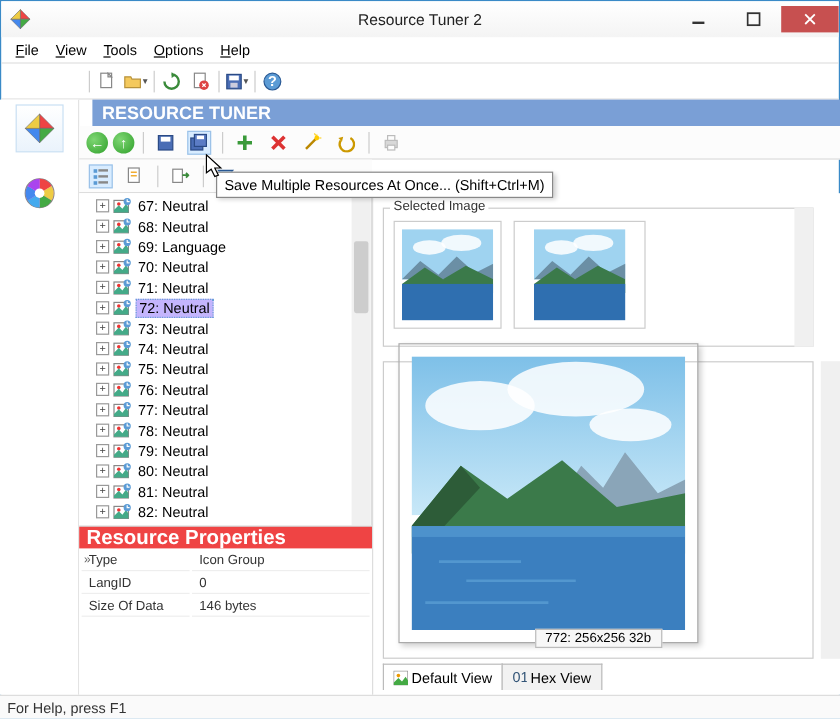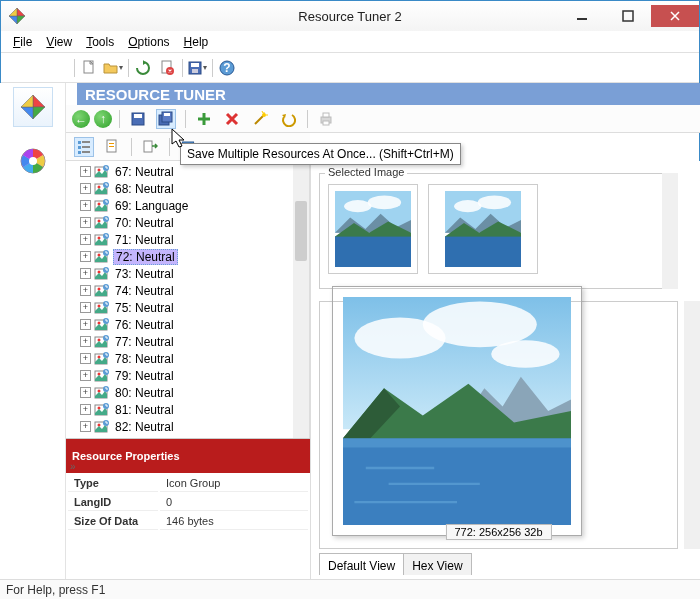--- a/index.html
+++ b/index.html
@@ -26,37 +26,37 @@
 .tree-pane { position:absolute; left:66px; top:161px; width:244px; height:277px; overflow:hidden; border-right:1px solid #ddd; background:#fff; }
 .tree { position:absolute; left:0; right:16px; top:0; bottom:0; overflow:hidden; padding:2px 0; }
 .scroll-v { position:absolute; right:0; top:0; bottom:0; width:16px; background:#f0f0f0; }
 .scroll-thumb { position:absolute; left:2px; right:2px; background:#cdcdcd; border-radius:2px; }
 .tree-row { height:17px; display:flex; align-items:center; padding-left:14px; white-space:nowrap; }
 .tree-row .exp { width:11px; height:11px; border:1px solid #999; font-size:9px; line-height:9px; text-align:center; margin-right:3px; color:#444; }
 .tree-row .ticon { width:16px; height:16px; margin-right:3px; display:inline-block; }
 .tree-row.selected .lbl { background:#c4b5fd; border:1px dotted #6aa0d8; padding:0 2px; }
 .tree-row .lbl { padding:0 2px; }
 .props-pane { position:absolute; left:66px; top:438px; width:244px; bottom:20px; border-top:1px solid #ccc; background:#fff; }
-.props-hdr { background:#b91c1c; color:#fff; font-weight:bold; height:34px; display:flex; align-items:center; padding:0 6px; font-size:11px; }
+.props-hdr { background:#ef4444; color:#fff; font-weight:bold; height:18px; display:flex; align-items:center; padding:0 6px; font-size:17px; }
 .props-tbl { width:100%; }
 .props-tbl td { padding:2px 6px; border-bottom:1px solid #eee; font-size:11px; color:#333; }
-.props-tbl td:first-child { width:90px;font-weight:bold; }
+.props-tbl td:first-child { width:90px; }
 .props-chevron { position:absolute; left:4px; top:22px; font-size:10px; color:#666; }
 .right-pane { position:absolute; left:310px; right:0; top:161px; bottom:20px; border-left:1px solid #ddd; background:#fff; }
 .sel-img-box { position:absolute; left:8px; right:22px; top:6px; height:122px; }
 .sel-img-lbl { position:absolute; top:-1px; left:6px; background:#fff; padding:0 3px; font-size:11px; color:#333; z-index:2; }
 .sel-img-frame { position:absolute; left:0; top:6px; right:0; bottom:0; border:1px solid #ccc; }
 .thumb { position:absolute; top:10px; width:90px; height:90px; border:1px solid #ccc; padding:6px; }
 .thumb .pic { width:100%; height:100%; }
 .preview-area { position:absolute; left:8px; right:22px; top:140px; bottom:30px; border:1px solid #ccc; display:flex; align-items:flex-end; justify-content:flex-start; padding:12px; }
 .preview-frame { width:250px; height:250px; border:1px solid #aaa; padding:10px; box-shadow: 2px 2px 5px rgba(0,0,0,0.2); }
 .preview-frame .pic { width:100%; height:100%; }
 .preview-caption { position:absolute; left:50%; transform:translateX(-50%); bottom:8px; border:1px solid #bbb; background:#f7f7f7; padding:1px 8px; font-size:11px; }
 .view-tabs { position:absolute; left:8px; bottom:4px; height:22px; display:flex; }
-.vtab { border:1px solid #bbb; border-bottom:none; padding:2px 8px; font-size:11px; display:flex; align-items:center; gap:3px; background:#fff; margin-right:-1px;flex-direction:column; }
+.vtab { border:1px solid #bbb; border-bottom:none; padding:2px 8px; font-size:11px; display:flex; align-items:center; gap:3px; background:#fff; margin-right:-1px; }
 .vtab.inactive { background:#f2f2f2; }
 .statusbar { position:absolute; left:0; right:0; bottom:0; height:20px; border-top:1px solid #ddd; display:flex; align-items:center; padding:0 6px; font-size:11px; color:#333; background:#fafafa; }
 .tooltip { position:absolute; left:180px; top:143px; background:#fff; border:1px solid #888; padding:3px 6px; font-size:12px; box-shadow:2px 2px 4px rgba(0,0,0,0.2); z-index:20; white-space:nowrap; }
 .cursor { position:absolute; left:171px; top:128px; z-index:30; pointer-events:none; }
 .scroll-r { position:absolute; right:0; top:0; bottom:30px; width:16px; background:#f0f0f0; }
 .scroll-r2 { position:absolute; right:0; top:0; bottom:0; width:16px; background:#f0f0f0; }
 
 .landscape-sky { fill:#9fd3f0; }
 .landscape-mtn { fill:#3b7a4a; }
 .landscape-mtn2 { fill:#6b8fa5; }

